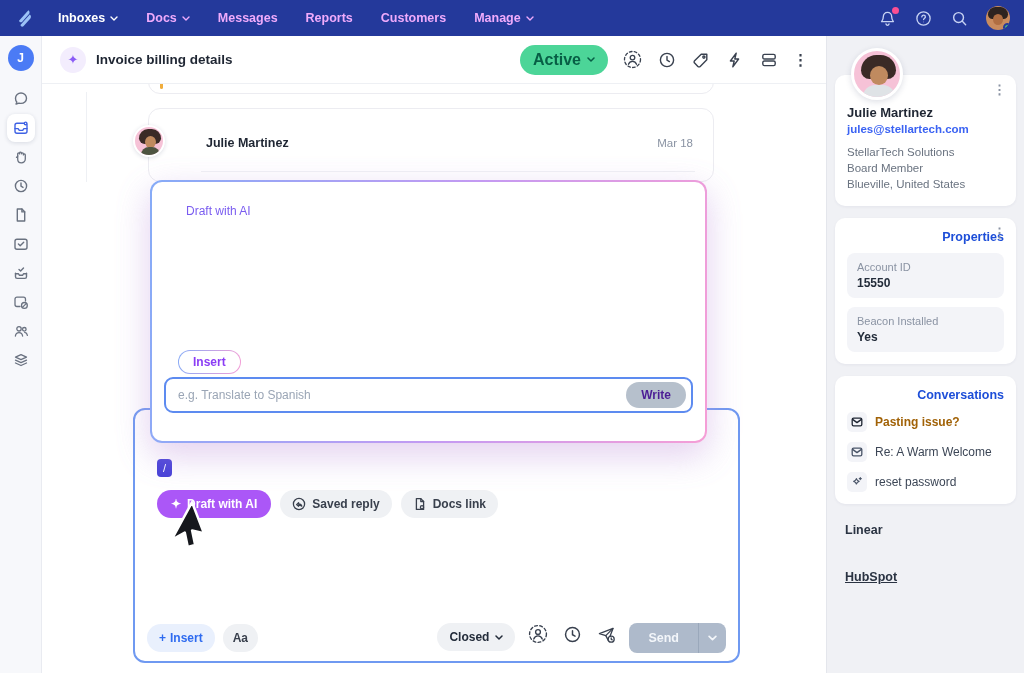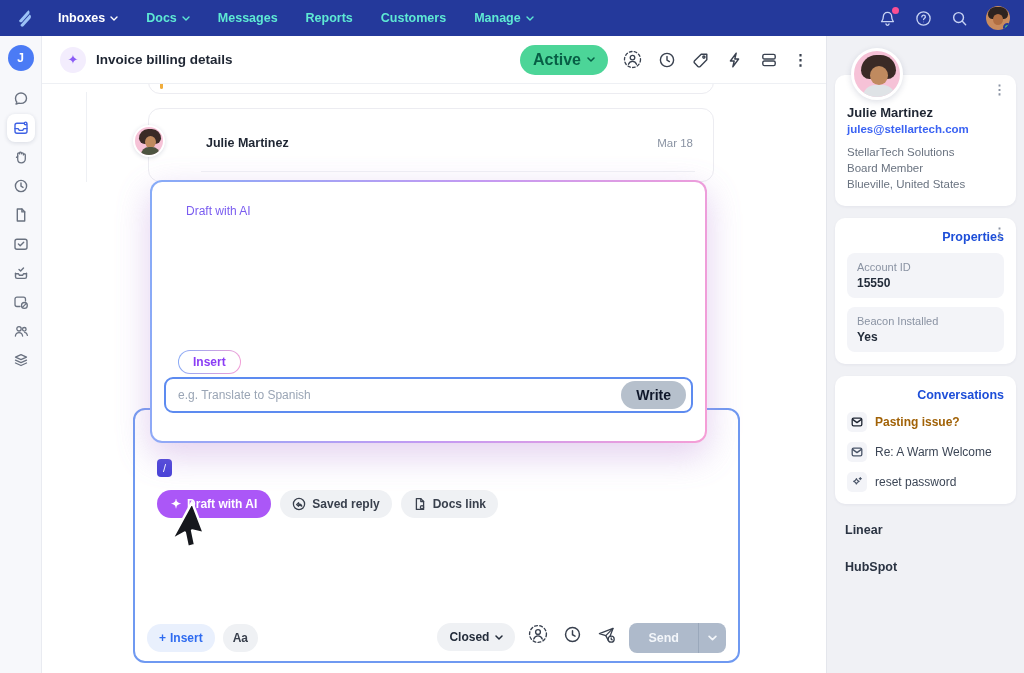--- a/index.html
+++ b/index.html
@@ -5,21 +5,21 @@
   * { margin:0; padding:0; box-sizing:border-box; }
   html,body { width:1024px; height:673px; }
   body { font-family:"Liberation Sans", sans-serif; background:#fff; overflow:hidden; }
   .stage { position:relative; width:1024px; height:673px; background:#fff; overflow:hidden; }
 
   
   .topnav { position:absolute; left:0; top:0; width:1024px; height:36px; background:#24399b;
     display:flex; align-items:center; padding:0 14px; z-index:50; }
   .logo { width:22px; height:22px; margin-right:22px; display:flex; align-items:center; justify-content:center; }
   .nav-items { display:flex; align-items:center; gap:28px; }
-  .nav-item { display:flex; align-items:center; gap:5px; color:#5eead4; font-size:12.5px; font-weight:700; cursor:pointer; }
+  .nav-item { display:flex; align-items:center; gap:5px; color:#f0abfc; font-size:12.5px; font-weight:700; cursor:pointer; }
   .nav-item.first { color:#ffffff; }
   .nav-right { margin-left:auto; display:flex; align-items:center; gap:18px; }
   .nav-icon { position:relative; width:18px; height:18px; color:#c7d2f3; display:flex; align-items:center; justify-content:center; }
   .nav-dot { position:absolute; top:-2px; right:-3px; width:7px; height:7px; border-radius:50%; background:#fb4f93; }
   .nav-avatar { position:relative; width:24px; height:24px; border-radius:50%; background:#c98b5e; overflow:hidden; }
   .nav-avatar .hair { position:absolute; top:1px; left:2px; width:20px; height:12px; border-radius:10px 10px 6px 6px; background:#2d2320; }
   .nav-avatar .face { position:absolute; top:8px; left:7px; width:10px; height:11px; border-radius:50%; background:#b06e42; }
   .status-dot { position:absolute; right:-2px; bottom:-2px; width:9px; height:9px; border-radius:50%; background:#3ad17c; border:2px solid #24399b; }
 
   
@@ -68,21 +68,21 @@
     box-shadow:0 12px 34px rgba(238,150,210,.30), 0 12px 34px rgba(134,171,247,.22);
     z-index:3; }
   .ai-title { position:absolute; left:34px; top:22px; font-size:12px; color:#7a5cf0; }
   .insert-pill { position:absolute; left:26px; top:168px; padding:4px 14px; font-size:12px; font-weight:700; color:#8b3df5;
     border-radius:14px; border:1.5px solid transparent; cursor:pointer;
     background:linear-gradient(#fff,#fff) padding-box, linear-gradient(100deg,#86abf7, #f59ed6) border-box; }
   .ai-input { position:absolute; left:12px; right:12px; bottom:28px; height:36px; border:2px solid #5d8bf0; border-radius:9px;
     background:#fff; display:flex; align-items:center; padding-left:12px; }
   .ai-input input { flex:1; border:none; outline:none; font-size:12px; color:#394150; font-family:"Liberation Sans", sans-serif; background:transparent; }
   .ai-input input::placeholder { color:#9aa5b5; }
-  .write-btn { margin-right:5px; background:#b6c0cc; color:#0f172a; font-size:14px; font-weight:700; border:none;
+  .write-btn { margin-right:5px; background:#b6c0cc; color:#4c1d95; font-size:12px; font-weight:700; border:none;
     border-radius:14px; padding:6px 15px; cursor:pointer; }
 
   
   .editor { position:absolute; left:91px; top:324px; width:607px; height:255px; background:#fff;
     border:2px solid #6f99f1; border-radius:12px; z-index:2; }
   .slash-chip { position:absolute; left:22px; top:49px; min-width:15px; height:18px; padding:0 4px; background:#4741d8; color:#fff;
     font-size:11px; border-radius:4px; display:flex; align-items:center; justify-content:center; }
   .chip-row { position:absolute; left:22px; top:80px; display:flex; align-items:center; gap:9px; }
   .btn-draft { display:flex; align-items:center; gap:6px; background:#ab57f7; color:#fff; font-size:12px; font-weight:700;
     border:none; border-radius:15px; padding:7px 14px; cursor:pointer; }
@@ -127,21 +127,21 @@
   .prop-label { font-size:11px; color:#8a93a3; }
   .prop-value { font-size:12px; font-weight:700; color:#232c3a; margin-top:3px; }
 
   .conv-item { display:flex; align-items:center; gap:8px; margin-top:10px; cursor:pointer; }
   .conv-icon { width:20px; height:20px; border-radius:5px; background:#f3f4f8; display:flex; align-items:center; justify-content:center; color:#4a5568; }
   .conv-item.bold .conv-icon { color:#1f2633; }
   .conv-label { font-size:12px; color:#3c4656; }
   .conv-item.bold .conv-label { font-weight:700; color:#a16207; }
 
   .integration { margin:19px 10px 0 18px; font-size:12.5px; font-weight:700; color:#2a3342; cursor:pointer; }
-  .integration + .integration { margin-top:23px; }
+  .integration + .integration { margin-top:33px;text-decoration:underline; }
 </style>
 </head>
 <body>
 
 <div class="stage">
 
   <div class="topnav">
     <div class="logo">
       <svg width="20" height="20" viewBox="0 0 20 20">
         <g fill="#9cc2f7">

